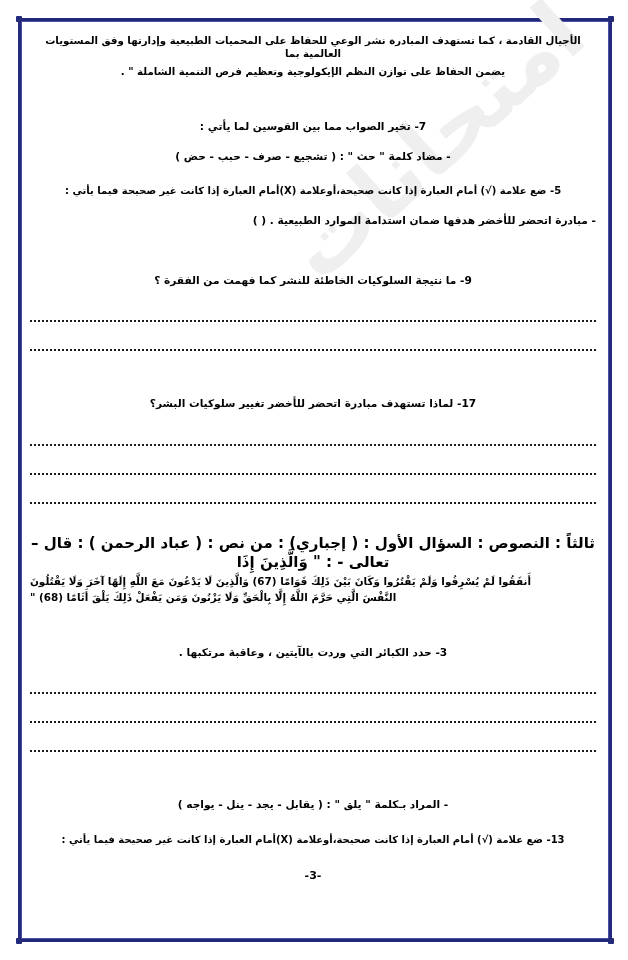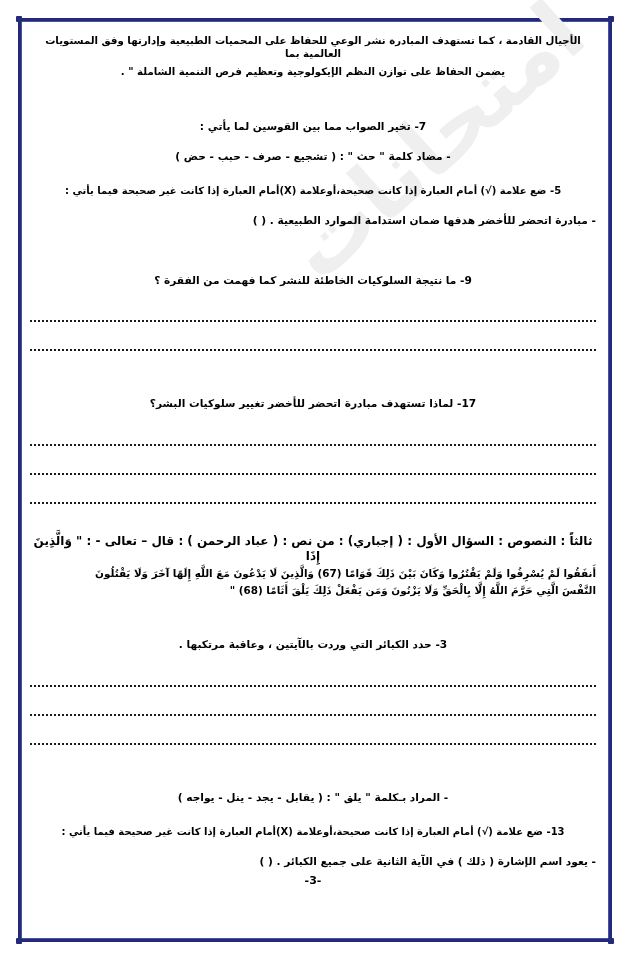--- a/index.html
+++ b/index.html
@@ -140,28 +140,28 @@
   .dotline {
     height: 13px;
     margin: 0;
     border-bottom: 2px dotted #1a1a1a;
     width: 100%;
   }
   .dot-block { margin: 0; }
 
   
   .verse-head {
-    font-size: 12px;
+    font-size: 15px;
     text-align: center;
     letter-spacing: 0px;
     margin-bottom: 3px;
   }
   .verse-line {
     font-size: 10.4px;
-    text-align: right;
+    text-align: left;
     letter-spacing: 0px;
     margin-bottom: 3px;
   }
   .spacer-14 { height: 14px; }
   .spacer-16 { height: 16px; }
   .spacer-18 { height: 18px; }
   .spacer-20 { height: 20px; }
   .spacer-22 { height: 22px; }
   .spacer-26 { height: 26px; }
   .spacer-30 { height: 30px; }
@@ -250,18 +250,17 @@
 
     <div class="spacer-30"></div>
 
     <div class="spacer-16"></div>
     <div class="line opt-line">- المراد بـكلمة " يلق " :  ( يقابل  -  يجد  -  ينل  - يواجه )</div>
 
     <div class="spacer-22"></div>
 
     <div class="line instr-line">13- ضع علامة (√) أمام العبارة إذا كانت صحيحة،أوعلامة (X)أمام العبارة إذا كانت غير صحيحة فيما يأتي :</div>
     <div class="spacer-16"></div>
-    <div class="line tf-line">- يعود اسم الإشارة ( ذلك ) في الآية الثانية على جميع الكبائر .      (      )</div>
 
     <div class="page-number">-3-</div>
 
   </div>
 </div>
 
 </body></html>

